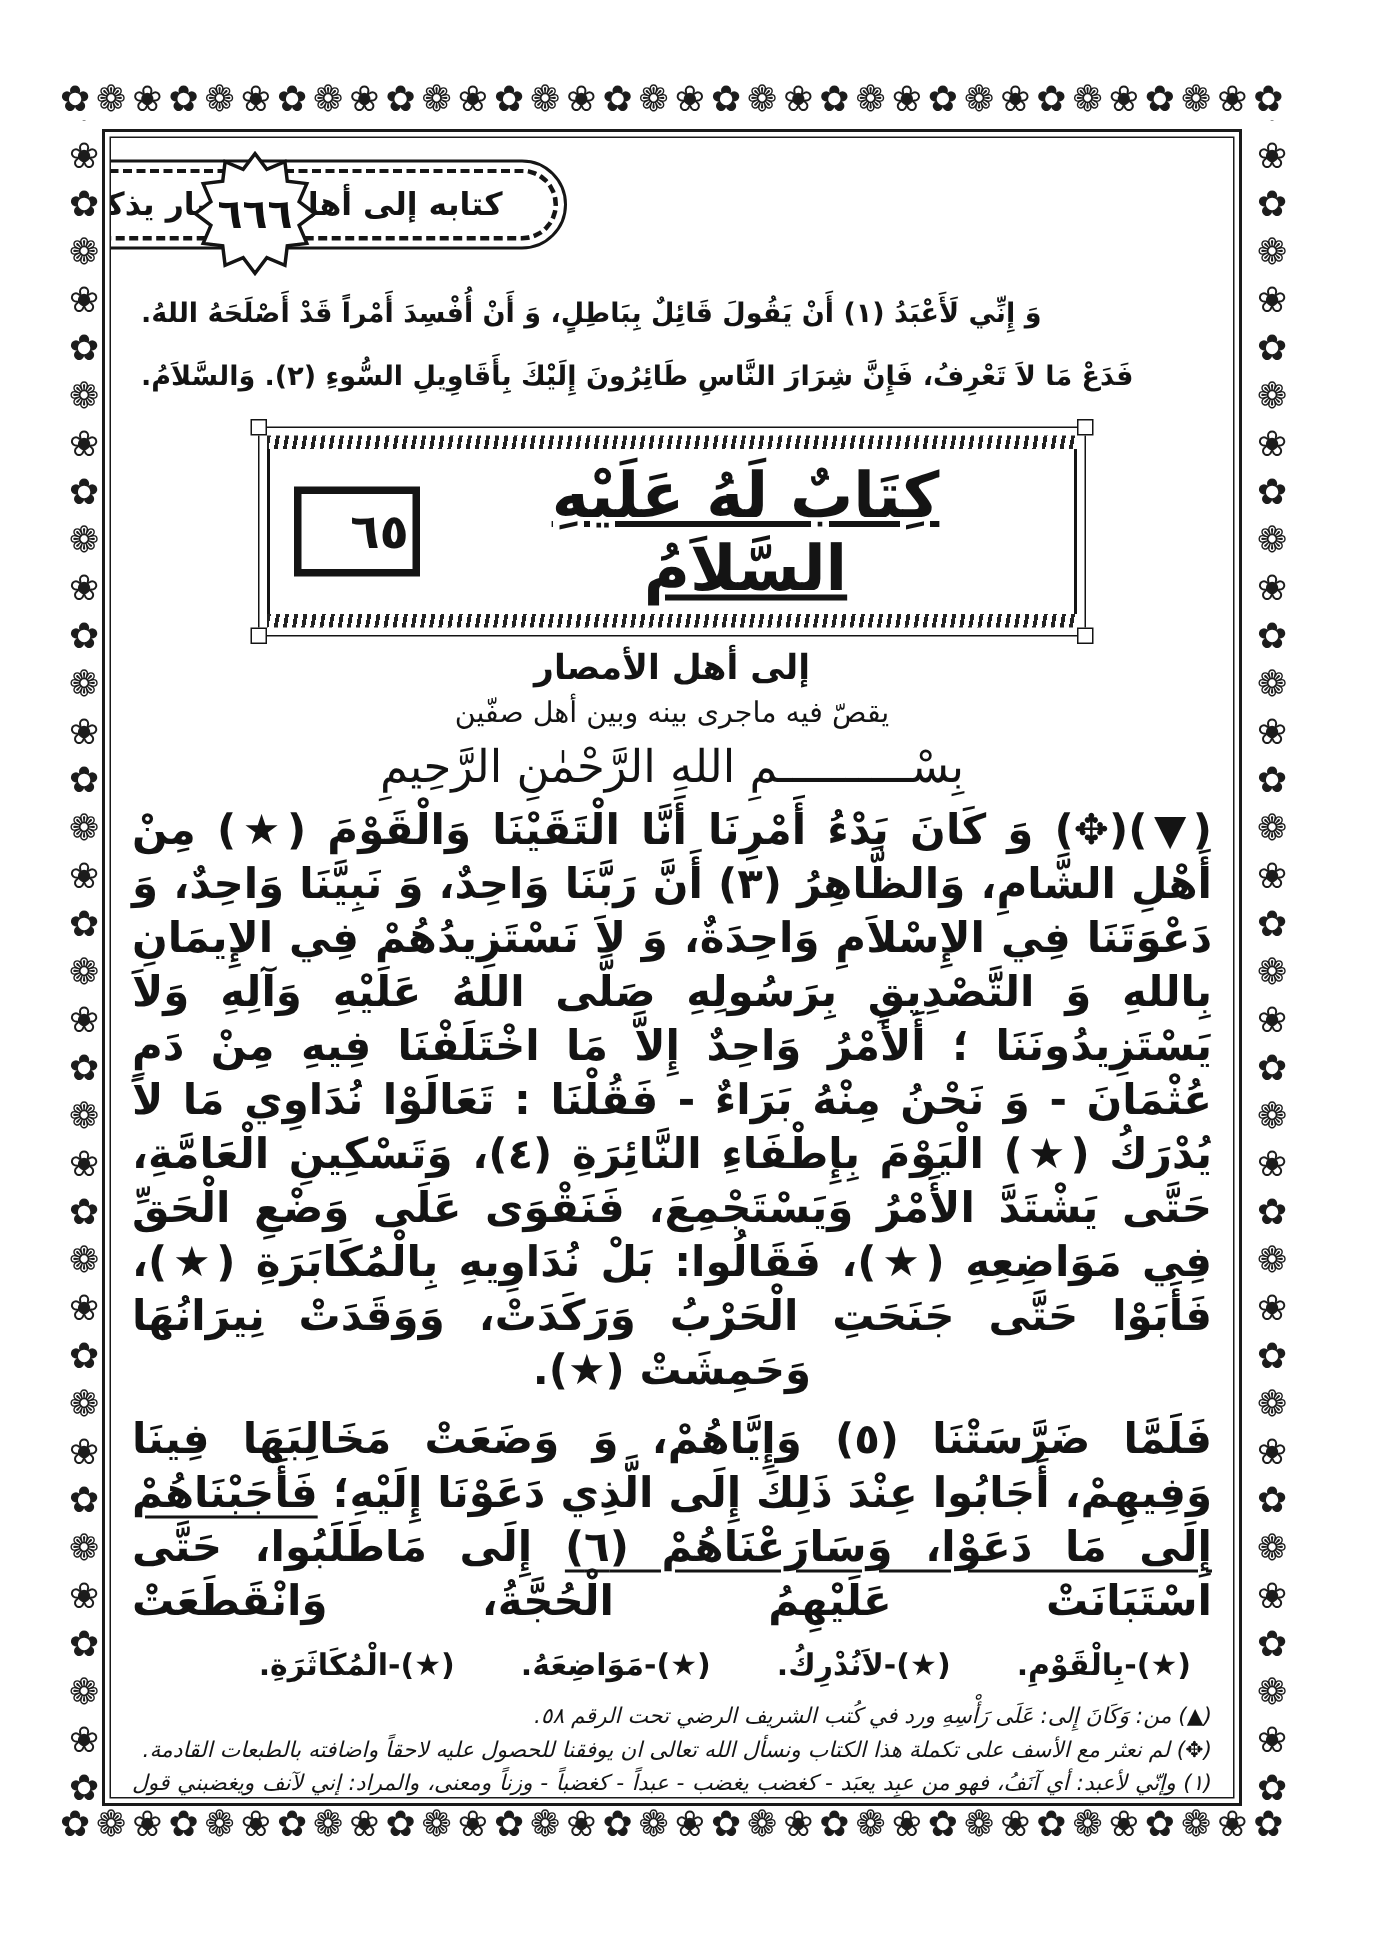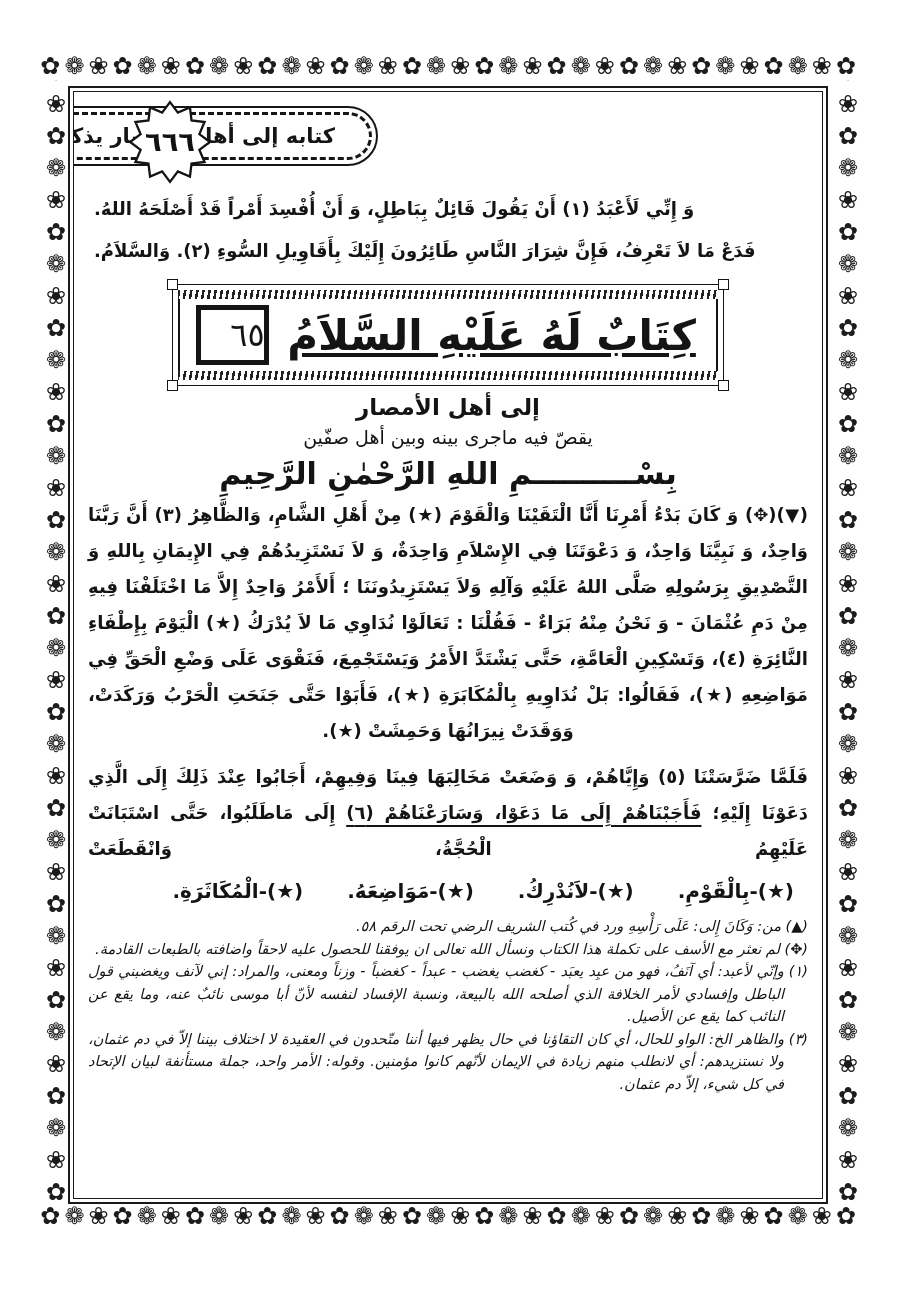--- a/index.html
+++ b/index.html
@@ -40,31 +40,31 @@
   .title-bar { width:552px; margin:12px auto 4px auto; position:relative;
                border:1.5px solid #141414; padding:5px; background:#fff; }
   .corner-tab { position:absolute; width:11px; height:11px; background:#fff;
                 border:1.5px solid #141414; }
   .ct-tl { top:-6px; right:-6px; } .ct-tr { top:-6px; left:-6px; }
   .ct-bl { bottom:-6px; right:-6px; } .ct-br { bottom:-6px; left:-6px; }
   .hatch { height:9px; background:repeating-linear-gradient(100deg,#222 0 2.5px,#fff 2.5px 6px); }
   .title-mid { border-right:2px solid #141414; border-left:2px solid #141414;
                display:flex; align-items:center; direction:rtl; padding:6px 16px; gap:14px; }
   .title-text { flex:1; text-align:center; font-size:42px; font-weight:bold; letter-spacing:1px;text-decoration:underline; }
-  .num-box { width:73px; height:60px; border:5px solid #141414; display:flex;
-             align-items:center; justify-content:center; font-size:32px; font-weight:normal;
+  .num-box { width:84px; height:60px; border:5px solid #141414; display:flex;
+             align-items:center; justify-content:center; font-size:32px; font-weight:bold;
              order:2;padding-left:30px;  }
 
   .addressee { text-align:center; font-size:23px; font-weight:bold; margin-top:8px; }
   .descr { text-align:center; font-size:19px; margin-top:6px; }
 
-  .basmala { text-align:center; font-size:30px; font-weight:bold; margin:8px 0 6px 0; }
+  .basmala { text-align:center; font-size:30px; font-weight:normal; margin:8px 0 6px 0; }
 
   
-  .para { direction:rtl; text-align:justify; font-weight:bold; font-size:18px;
+  .para { direction:rtl; text-align:justify; font-weight:bold; font-size:28px;
           line-height:36px; margin-top:6px; }
   .para1 { text-align-last:center; }
   .para2 { text-align-last:justify; margin-top:10px; }
   .u { text-decoration:underline; text-decoration-thickness:2px; text-underline-offset:6px; }
 
   .variants { direction:rtl; display:flex; gap:44px; font-weight:bold; font-size:20px;
               margin-top:12px; padding-right:14px; }
 
   
   .footnotes { direction:rtl; margin-top:12px; font-size:14.5px; line-height:22.5px;font-style:italic; }

